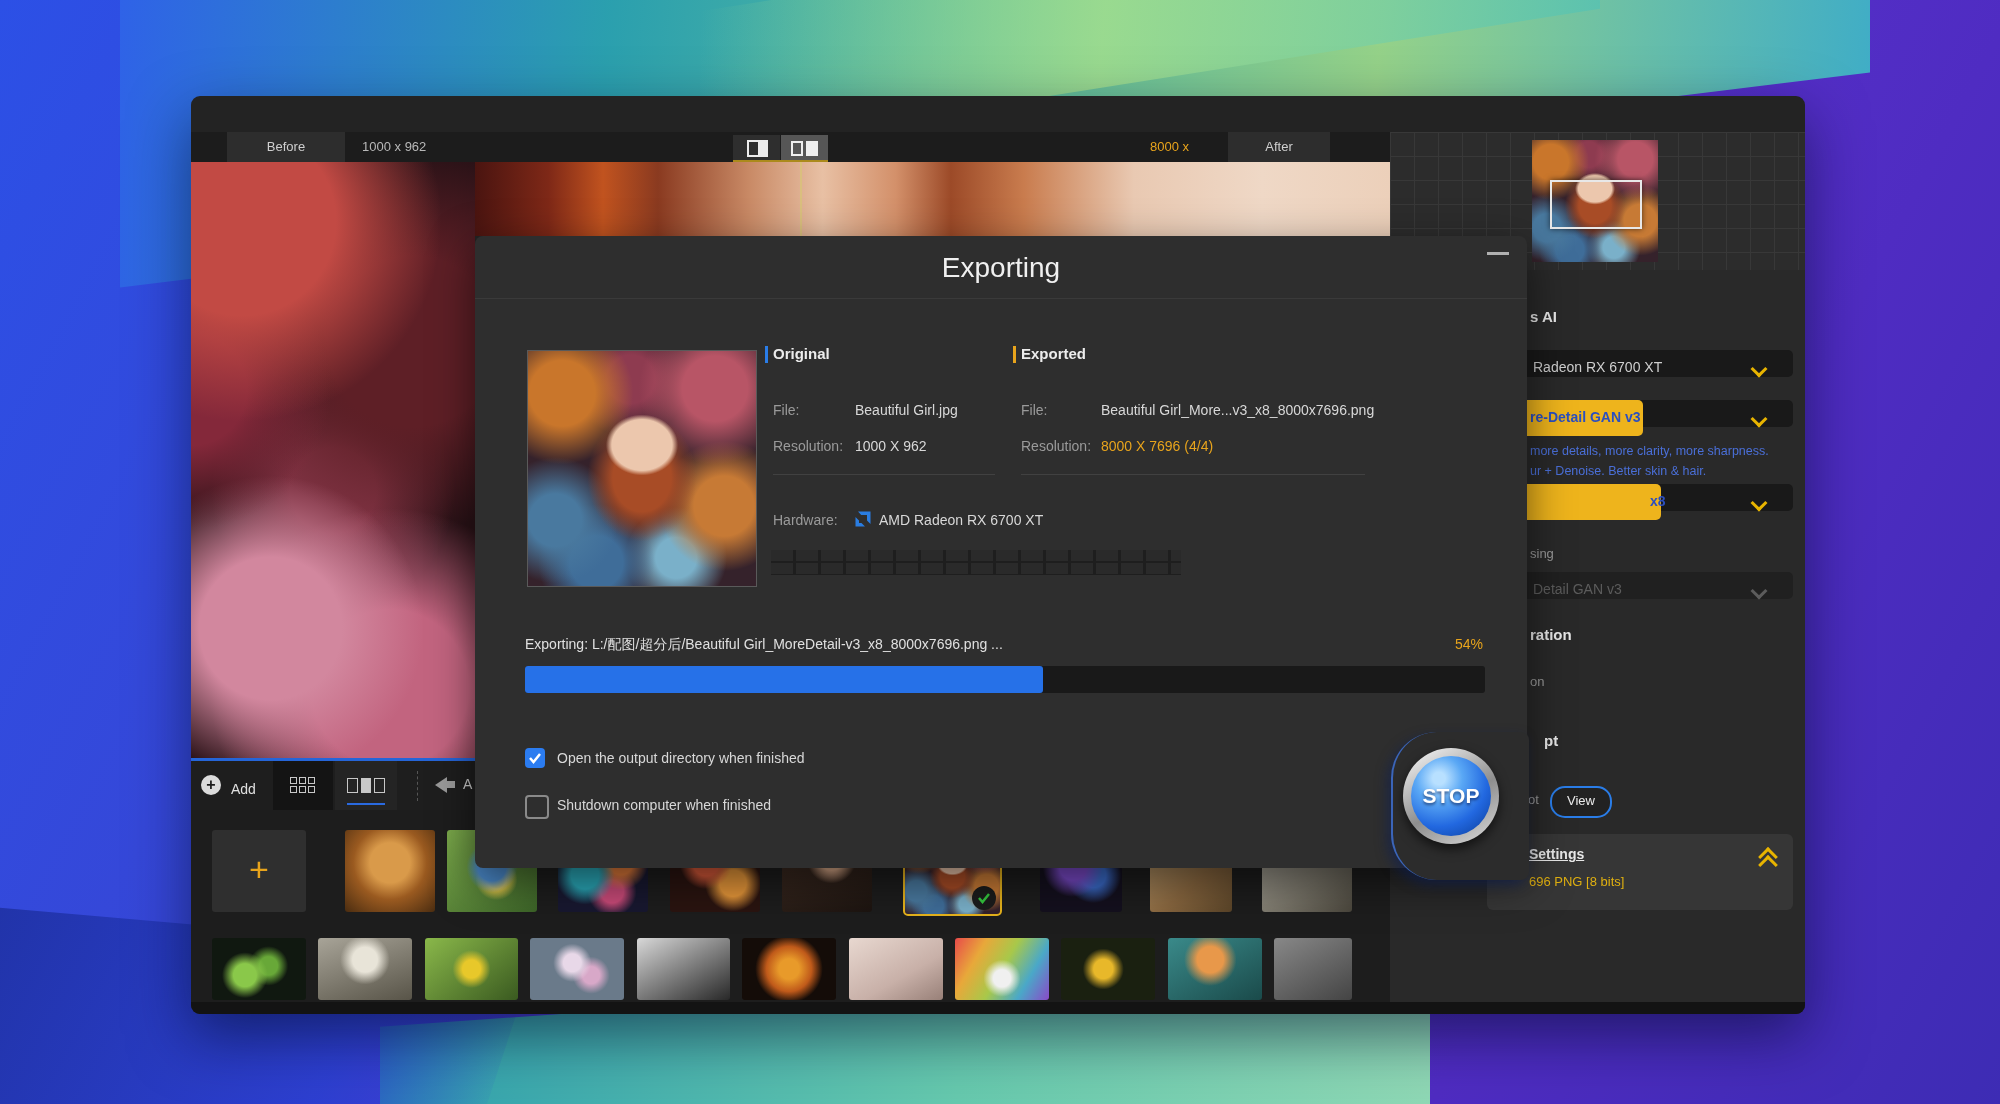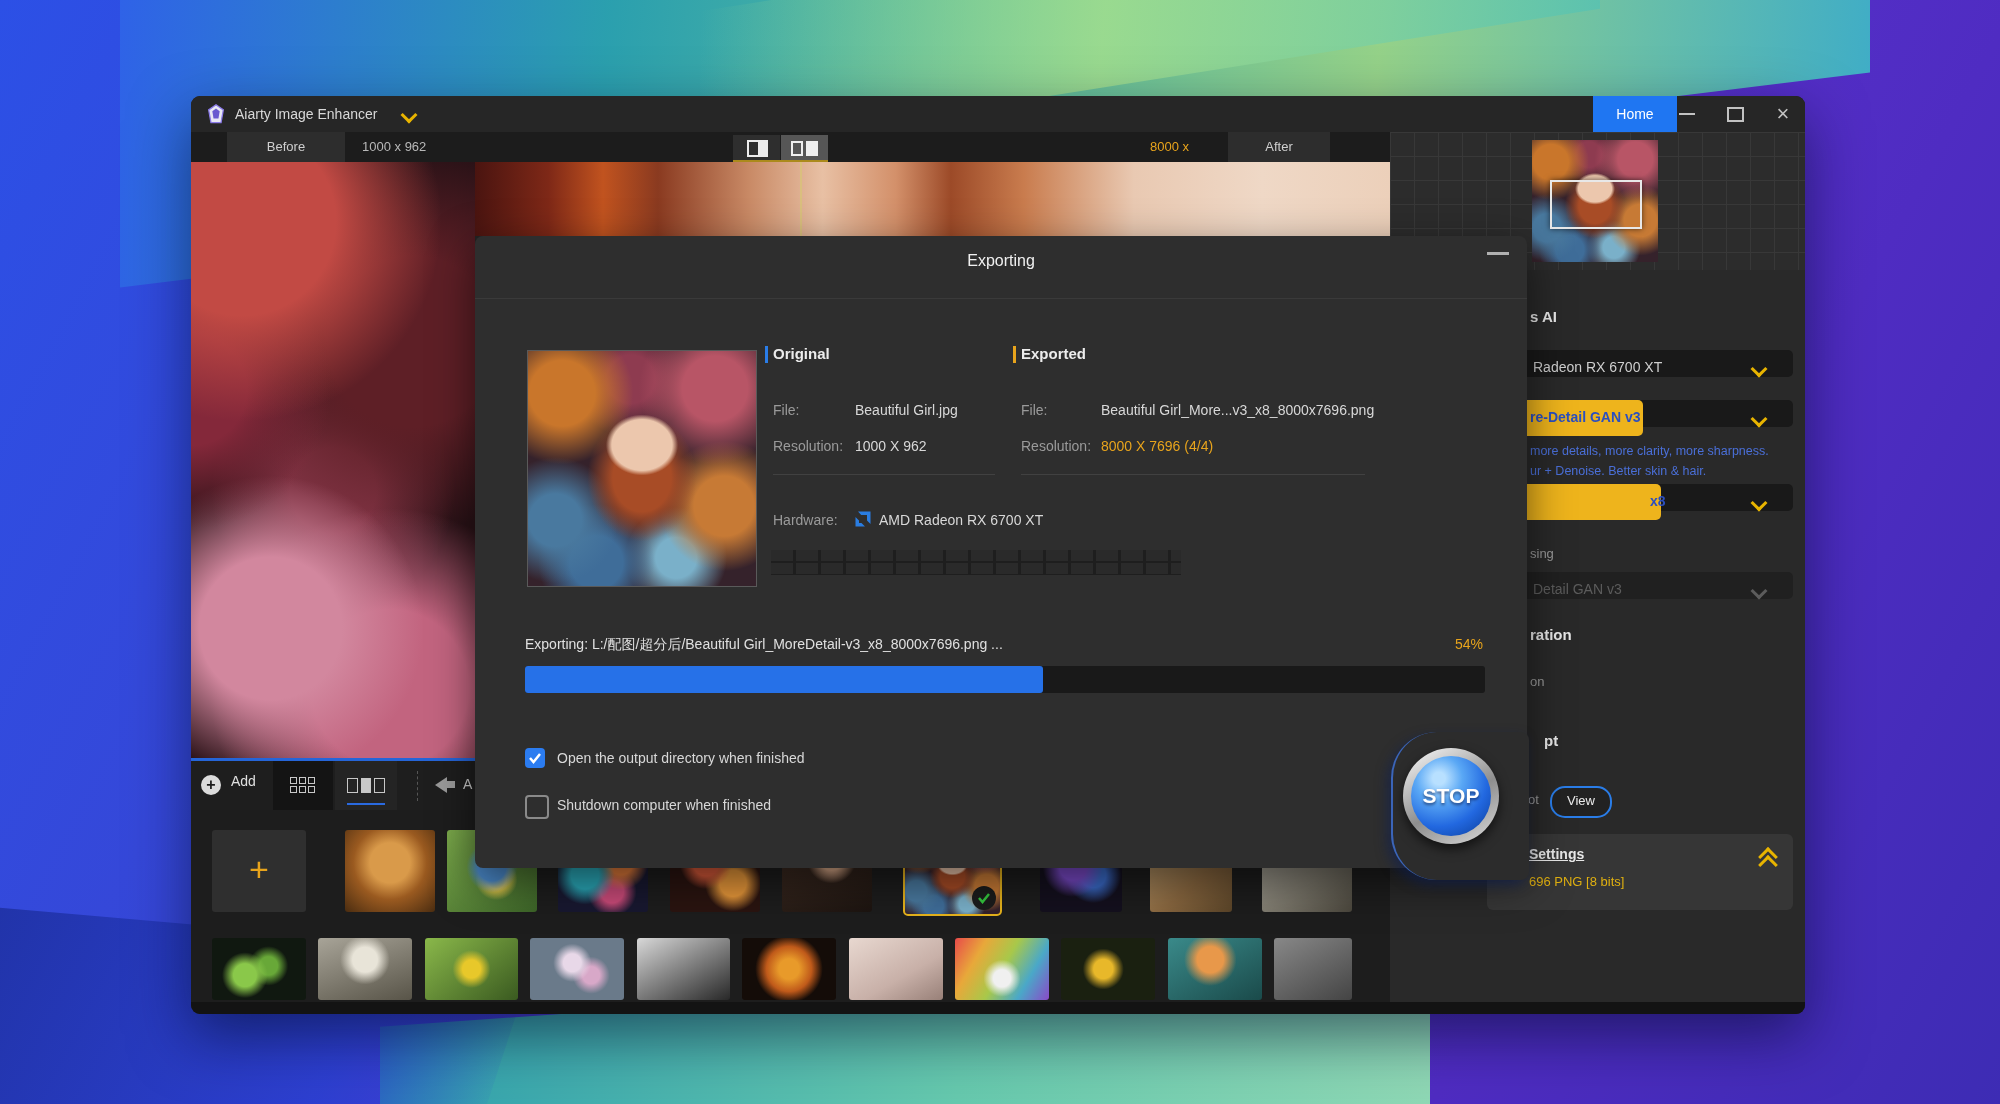--- a/index.html
+++ b/index.html
@@ -111,21 +111,21 @@
   .run-ring{position:absolute;left:275px;top:12px;width:116px;height:116px;}
   .run-face{left:9px;top:9px;width:98px;height:98px;font-size:27px;line-height:98px;letter-spacing:1px;}
   
   .gallery{left:0;top:662px;width:1199px;height:244px;background:#1d1d1d;z-index:10;}
   .gal-topline{left:0;top:0;width:1199px;height:3px;background:#2565d8;}
   .gal-toolbar{left:0;top:3px;width:1199px;height:49px;background:#1e1e1e;}
   .addwrap{position:absolute;left:10px;top:12px;height:24px;}
   .plus-circle{position:absolute;left:0;top:2px;width:20px;height:20px;border-radius:50%;background:#dcdcdc;
     color:#1c1c1c;font-size:16px;font-weight:bold;text-align:center;line-height:19px;}
   .plus-circle::before{content:"+";}
-  .add-lbl{position:absolute;left:30px;top:0;font-size:14px;color:#e0e0e0;}
+  .add-lbl{position:absolute;left:30px;top:8px;font-size:14px;color:#e0e0e0;}
   .gridbtn{position:absolute;left:82px;top:0;width:60px;height:49px;background:#141414;}
   .grid-ic{position:absolute;left:17px;top:16px;width:27px;height:17px;
     display:grid;grid-template-columns:7px 7px 7px;grid-template-rows:7px 7px;gap:2px;}
   .grid-ic i{border:1.5px solid #c8c8c8;}
   .filmbtn{position:absolute;left:144px;top:0;width:62px;height:49px;background:#242424;}
   .film-ic{position:absolute;left:12px;top:17px;width:38px;height:14px;display:flex;gap:3px;}
   .film-ic i{width:10px;height:13px;border:1.5px solid #c8c8c8;}
   .film-ic i.f2{background:#c8c8c8;}
   .film-underline{position:absolute;left:12px;bottom:5px;width:38px;height:2px;background:#2a6ae0;}
   .tb-divider{position:absolute;left:226px;top:10px;height:30px;border-left:1px dashed #565656;}
@@ -157,21 +157,21 @@
   .t-fire{background:radial-gradient(circle at 50% 50%,#e89a2a 0 18%,#c05a1a 40%,rgba(0,0,0,0) 60%),#140c08;}
   .t-pale{background:linear-gradient(150deg,#e8d8d0,#c8b0a8 60%,#988078);}
   .t-rainbow{background:radial-gradient(circle at 50% 65%,#f0f0f0 0 14%,rgba(0,0,0,0) 30%),linear-gradient(120deg,#e84a4a,#e8a83a 25%,#a8c84a 50%,#4aa8c8 75%,#8a4ac8);}
   .t-sunflower{background:radial-gradient(circle at 45% 50%,#e8b82a 0 16%,rgba(0,0,0,0) 34%),#1a2010;}
   .t-orangegirl{background:radial-gradient(circle at 45% 35%,#e8984a 0 20%,rgba(0,0,0,0) 40%),linear-gradient(150deg,#3a8a8a,#1a4a4a);}
   .t-partial{background:linear-gradient(150deg,#888,#444);}
   .bottom-strip{left:0;top:906px;width:1614px;height:12px;background:#131313;z-index:55;}
   
   .dialog{left:284px;top:140px;width:1052px;height:632px;background:#2e2e2e;border-radius:8px;
     box-shadow:0 14px 44px rgba(0,0,0,.55);z-index:50;}
-  .dlg-title{position:absolute;left:0;top:16px;width:1052px;text-align:center;font-size:16px;color:#f0f0f0;}
+  .dlg-title{position:absolute;left:0;top:16px;width:1052px;text-align:center;font-size:28px;color:#f0f0f0;}
   .dlg-min{position:absolute;left:1012px;top:16px;width:22px;height:3px;background:#b0b0b0;}
   .dlg-divider{position:absolute;left:0;top:62px;width:1052px;height:1px;background:#3a3a3a;}
   .dlg-thumb{position:absolute;left:52px;top:114px;width:228px;height:235px;border:1px solid #5a5a5a;}
   .col-h{position:absolute;top:109px;font-size:15px;font-weight:bold;color:#ececec;white-space:nowrap;}
   .col-bar{position:absolute;top:110px;width:3px;height:17px;}
   .f-label{position:absolute;font-size:14px;color:#9a9a9a;white-space:nowrap;}
   .f-value{position:absolute;font-size:14px;color:#d8d8d8;white-space:nowrap;}
   .orange{color:#e8a41c !important;}
   .col-line{position:absolute;top:238px;height:1px;background:#414141;}
   .tiles{position:absolute;left:296px;top:314px;width:410px;height:25px;
@@ -200,34 +200,20 @@
 <body>
 
 <div class="desktop">
   <div class="abs wp-top"></div>
   <div class="abs wp-top2"></div>
   <div class="abs wp-bottom"></div>
   <div class="abs wp-navy"></div>
 
   <div class="abs window">
 
-    <div class="abs titlebar">
-      <svg class="abs app-logo" viewBox="0 0 24 24">
-        <path d="M12 2l8 5.5-2.5 14h-11L4 7.5z" fill="#e8e8f4" stroke="#8a7ae8" stroke-width="1.4"></path>
-        <path d="M12 6l4 3-1.3 8h-5.4L8 9z" fill="#6a5ad0"></path>
-      </svg>
-      <span class="abs app-title">Aiarty Image Enhancer</span>
-      <span class="abs title-chev">
-          <span class="chev" style="display:block"></span>
-        </span>
-      <div class="abs home-btn" style="border-top-right-radius:0;">Home</div>
-      <div class="abs win-min"></div>
-      <div class="abs win-max"></div>
-      <div class="abs win-close"></div>
-    </div>
 
     <div class="abs topbar">
       <div class="abs tab-before">Before</div>
       <div class="abs res-before">1000 x 962</div>
       <div class="abs toggle1">
         <span class="abs tg-ic1">
             <i></i>
           </span>
       </div>
       <div class="abs toggle2">

